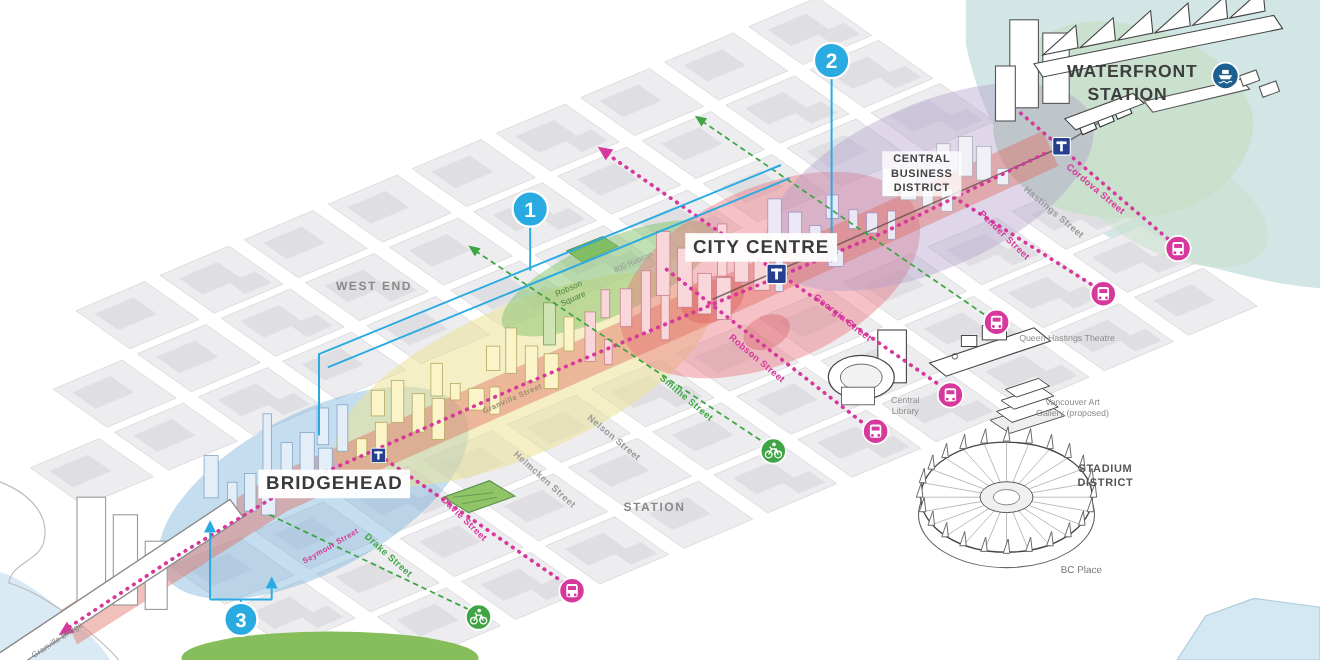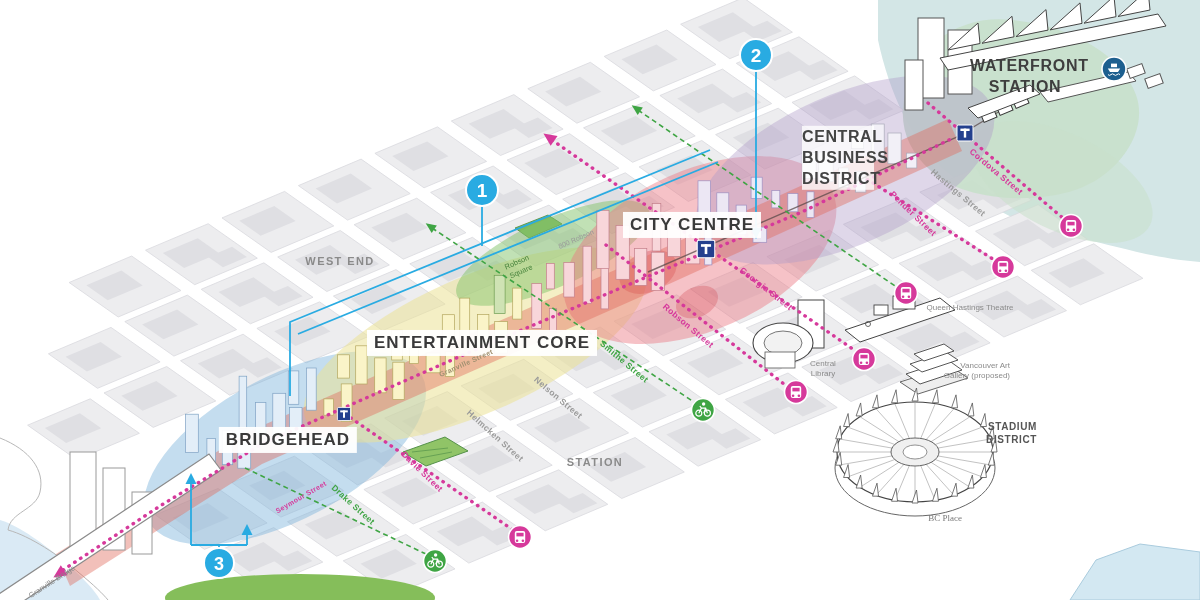--- a/index.html
+++ b/index.html
@@ -1,20 +1,20 @@
 <!DOCTYPE html>
 <html><head>
 <meta charset="utf-8">
 <style>
   html,body{margin:0;padding:0;background:#fff;font-family:"Liberation Sans",sans-serif;}
   #stage{position:relative;width:1200px;height:600px;overflow:hidden;background:#fff;}
   #deco{position:absolute;left:0;top:0;}
   .lbl{position:absolute;transform:translate(-50%,-50%);text-align:center;color:#3c3c3c;line-height:1.3;}
   .plate{background:rgba(255,255,255,.95);padding:2px 7px;font-weight:bold;font-size:17px;letter-spacing:1px;white-space:nowrap;color:#3a3a3a;}
-  .plate-sm{background:rgba(255,255,255,.78);padding:1px 0;font-weight:bold;font-size:16px;letter-spacing:.6px;color:#444;}
+  .plate-sm{background:rgba(255,255,255,.78);padding:1px 0;font-weight:bold;font-size:10px;letter-spacing:.6px;color:#444;}
   .area{font-weight:bold;font-size:11px;letter-spacing:1.4px;color:#8a8a8a;white-space:nowrap;}
   .big{font-weight:bold;font-size:16px;letter-spacing:.7px;color:#3e3e3e;}
   .small-lbl{font-size:8px;color:#8b8b8b;line-height:1.25;}
   .street{font-size:8.5px;font-weight:bold;letter-spacing:.4px;white-space:nowrap;}
   .pink{color:#D6399B;} .green{color:#3FA544;} .gray{color:#9a9a9a;}
   .tiny{font-size:7px;}
 </style>
 </head>
 <body>
 
@@ -445,29 +445,28 @@
   </g>
   <g>
     <circle cx="219" cy="563" r="15" fill="#29ABE2" stroke="#fff" stroke-width="2"></circle>
     <text x="219" y="570" text-anchor="middle" font-size="18" font-weight="bold" fill="#fff" font-family="Liberation Sans, sans-serif">3</text>
   </g>
 </svg>
 
 <div class="lbl big" style="left:1025px;top:77px;width:110px;">WATERFRONT STATION</div>
 <div class="lbl plate-sm" style="left:838px;top:158px;width:72px;">CENTRAL BUSINESS DISTRICT</div>
 <div class="lbl plate" style="left:692px;top:225px;">CITY CENTRE</div>
-<div class="lbl plate" style="left:482px;top:343px;">ENTERTAINMENT CORE</div>
-<div class="lbl plate" style="left:288px;top:440px;">BRIDGEHEAD</div>
+<div class="lbl plate" style="left:304px;top:440px;">BRIDGEHEAD</div>
 <div class="lbl area" style="left:340px;top:261px;text-align:center;">WEST END</div>
 <div class="lbl area" style="left:595px;top:462px;">STATION</div>
-<div class="lbl" style="left:1005px;top:433px;width:64px;font-size:10px;font-weight:bold;color:#555;text-align:right;letter-spacing:.6px;">STADIUM DISTRICT</div>
-<div class="lbl" style="left:945px;top:519px;font-size:9px;color:#777;font-family:Liberation Serif, serif;">BC Place</div>
+<div class="lbl" style="left:1005px;top:433px;width:64px;font-size:10px;font-weight:bold;color:#555;text-align:center;letter-spacing:.6px;">STADIUM DISTRICT</div>
+<div class="lbl" style="left:983px;top:519px;font-size:9px;color:#777;">BC Place</div>
 <div class="lbl small-lbl" style="left:823px;top:369px;width:50px;">Central Library</div>
 <div class="lbl small-lbl" style="left:970px;top:308px;width:92px;">Queen Hastings Theatre</div>
-<div class="lbl small-lbl" style="left:975px;top:371px;width:70px;text-align:right;">Vancouver Art Gallery (proposed)</div>
+<div class="lbl small-lbl" style="left:975px;top:371px;width:70px;">Vancouver Art Gallery (proposed)</div>
 <div class="lbl" style="left:519px;top:267px;width:48px;font-size:7.5px;color:#47833c;transform:translate(-50%,-50%) rotate(-24deg);">Robson Square</div>
 <div class="lbl" style="left:576px;top:239px;width:38px;font-size:7px;color:#999;transform:translate(-50%,-50%) rotate(-24deg);">800 Robson</div>
 <div class="lbl" style="left:52px;top:582px;font-size:7.5px;color:#888;white-space:nowrap;transform:translate(-50%,-50%) rotate(-33deg);">Granville Bridge</div>
 
 <div class="lbl street pink" style="left:996px;top:172px;transform:translate(-50%,-50%) rotate(40deg);">Cordova Street</div>
 <div class="lbl street gray" style="left:958px;top:193px;transform:translate(-50%,-50%) rotate(40deg);">Hastings Street</div>
 <div class="lbl street pink" style="left:913px;top:214px;transform:translate(-50%,-50%) rotate(44deg);">Pender Street</div>
 <div class="lbl street pink" style="left:766px;top:289px;transform:translate(-50%,-50%) rotate(38deg);">Georgia Street</div>
 <div class="lbl street pink" style="left:688px;top:326px;transform:translate(-50%,-50%) rotate(40deg);">Robson Street</div>
 <div class="lbl street green" style="left:624px;top:362px;transform:translate(-50%,-50%) rotate(40deg);">Smithe Street</div>

